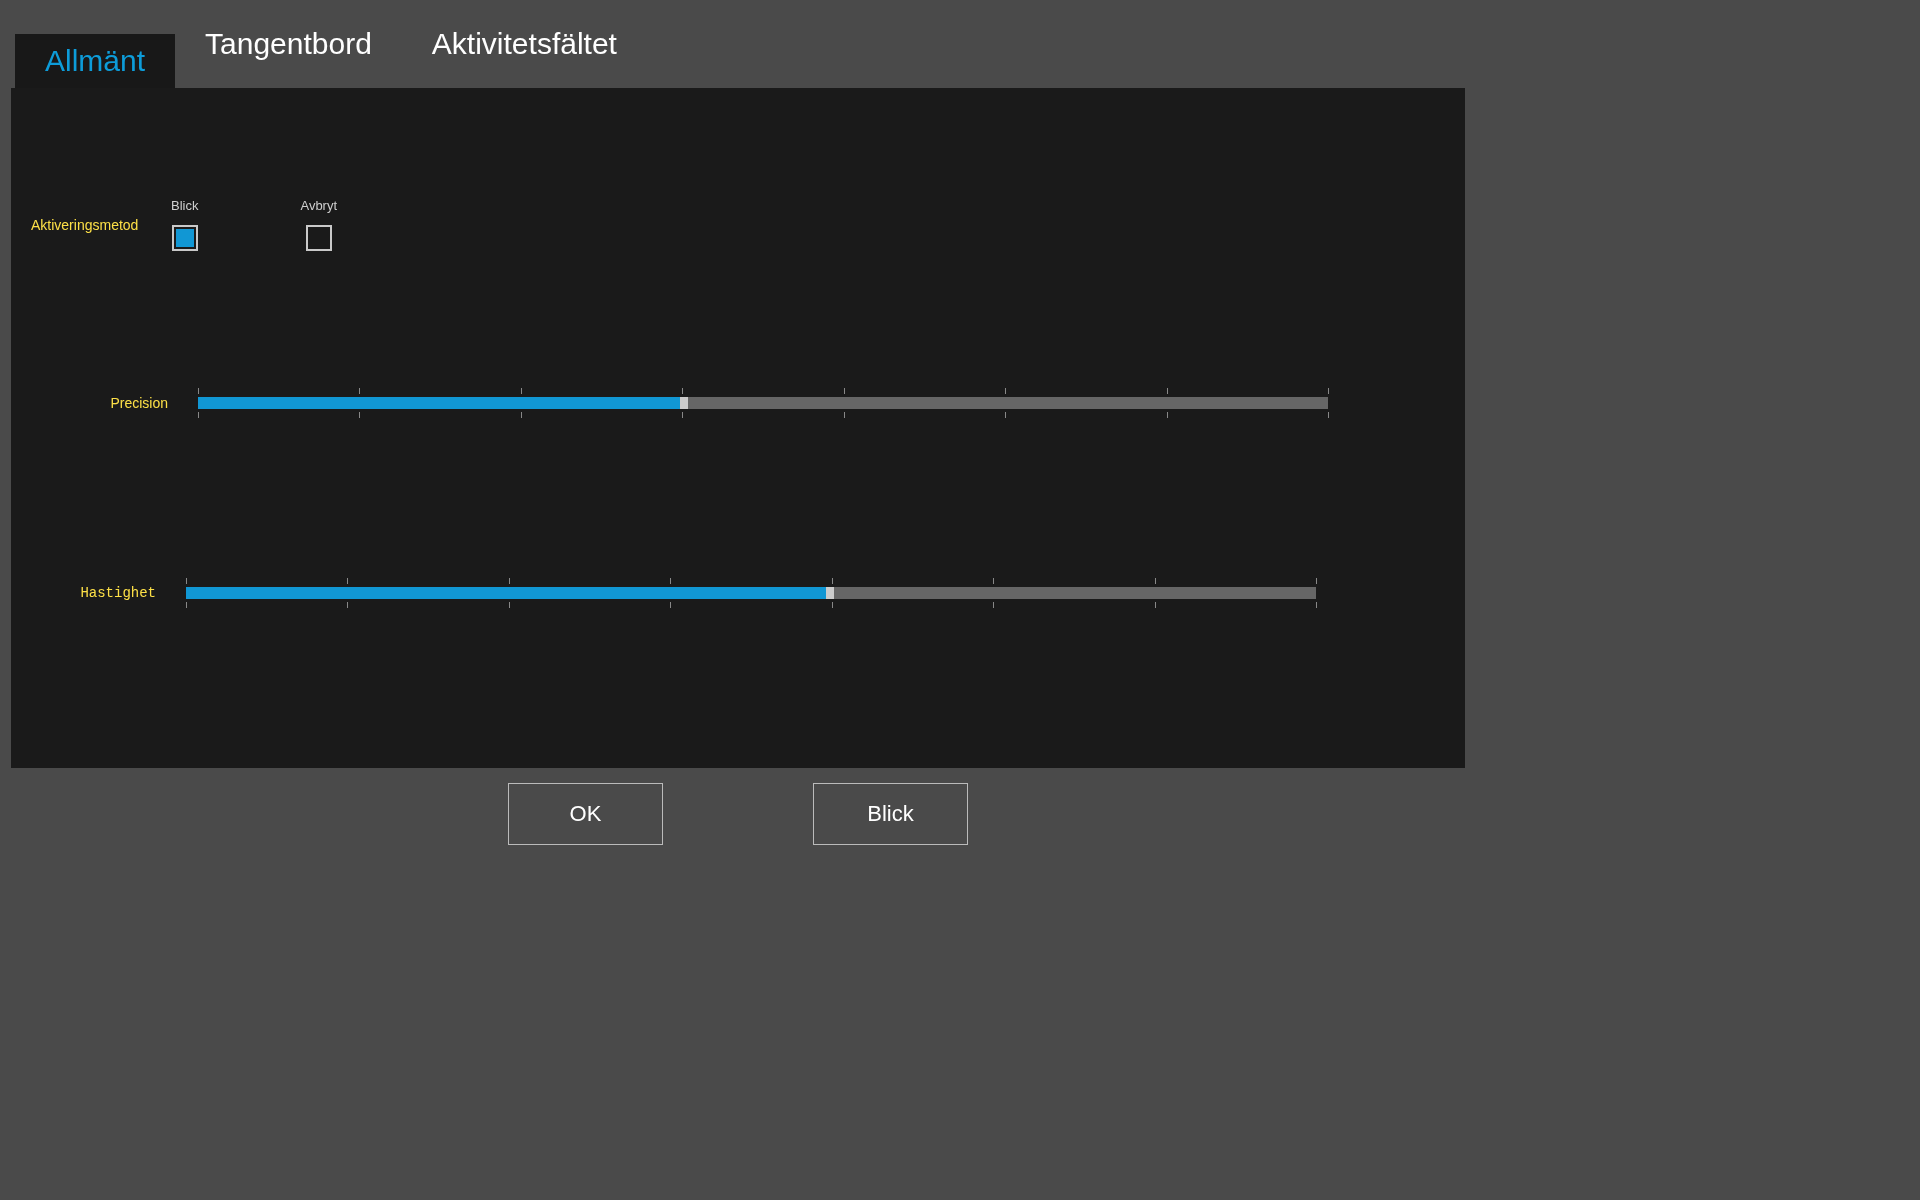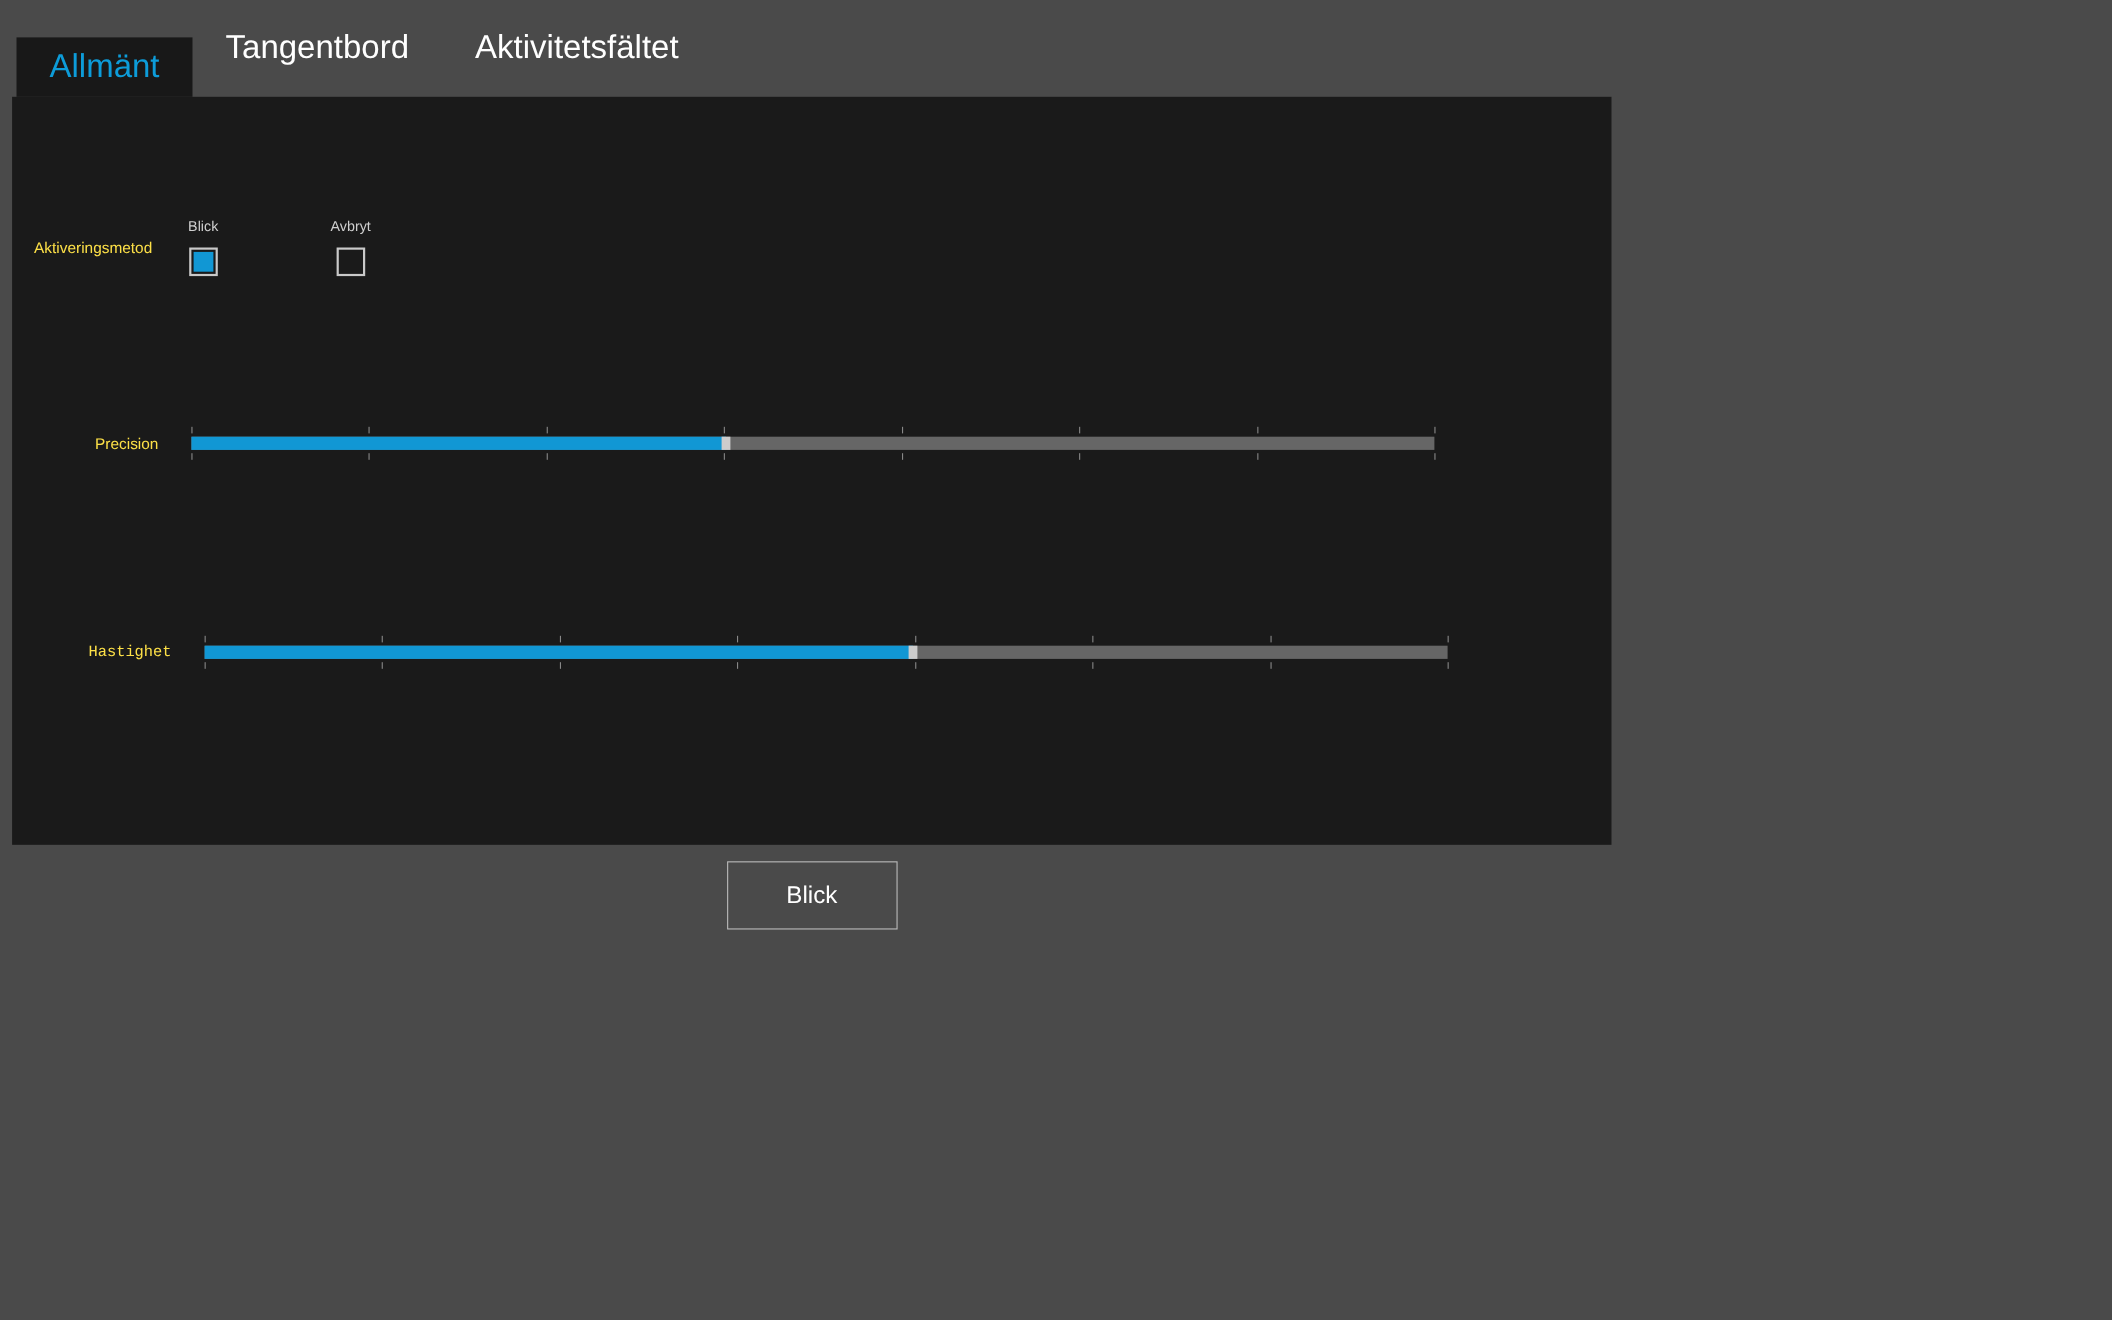--- a/index.html
+++ b/index.html
@@ -45,21 +45,21 @@
       display: flex;
       align-items: center;
       position: absolute;
     }
     .row-activation {
       top: 110px;
       left: 20px;
     }
     .row-precision {
       top: 295px;
-      left: 8px;
+      left: 32px;
     }
     .row-speed {
       top: 485px;
       left: 20px;
     }
     .row-label {
       color: #fde047;
       font-size: 14px;
       width: 140px;
       text-align: left;
@@ -235,14 +235,15 @@
       <div class="slider-track">
         <div class="slider-fill" id="speed-fill" style="width: 57%;"></div>
         <div class="slider-thumb" id="speed-thumb" style="left: 57%;"></div>
       </div>
     </div>
   </div>
 
 </div>
 
 <div class="footer">
+  <div class="btn">OK</div>
   <div class="btn">Blick</div>
 </div>
 
 </body></html>

